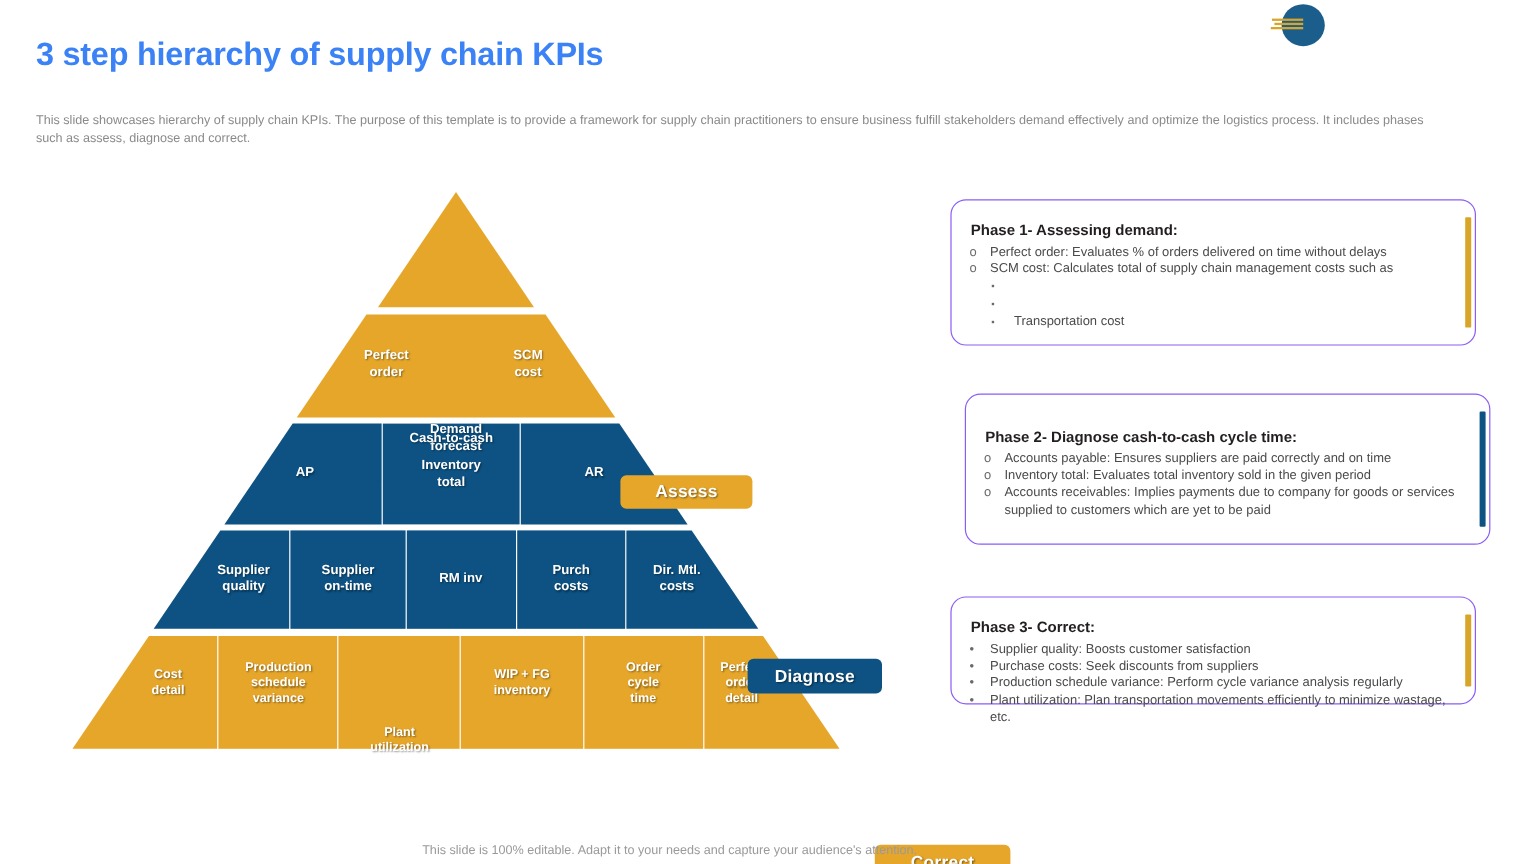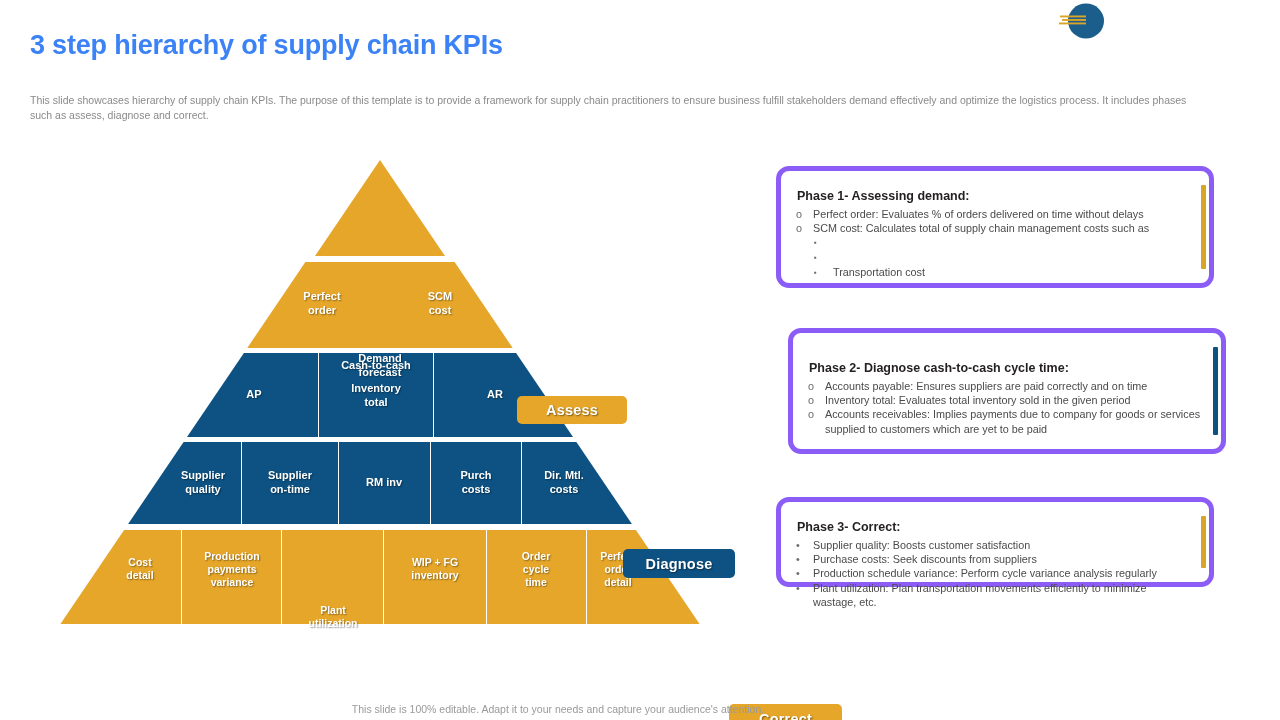--- a/index.html
+++ b/index.html
@@ -41,22 +41,22 @@
     position: absolute; text-align: center; color: #ffffff;
     font-weight: bold; font-size: 11px; line-height: 13.5px;
     text-shadow: 1px 1px 1.5px rgba(0,0,0,0.4);
     pointer-events: none; white-space: pre-line;
   }
   .cell-text.small { font-size: 10.5px; line-height: 13px; }
 
   
   .card {
     position: absolute; background: #ffffff;
-    border: 5px solid #8b5cf6; border-radius: 13px;
-    left: 776px; width: 438px;
+    border: 1px solid #8b5cf6; border-radius: 13px;
+    left: 792px; width: 438px;
   }
   .card.c1 { top: 166px; height: 122px; }
   .card.c2 { top: 328px; height: 126px; margin-left: 12px; }
   .card.c3 { top: 497px; height: 90px; }
   .card-accent {
     position: absolute; right: 3px; top: 14px; bottom: 14px; width: 5px; border-radius: 1px;
   }
   .card-title {
     position: absolute; left: 16px; font-size: 12.5px; font-weight: bold; color: #231f20;
   }
@@ -151,21 +151,21 @@
 on-time</div>
     <div class="cell-text" style="left:286px; top:324px; width:86px;">RM inv</div>
     <div class="cell-text" style="left:378px; top:317px; width:86px;">Purch
 costs</div>
     <div class="cell-text" style="left:466px; top:317px; width:86px;">Dir. Mtl.
 costs</div>
 
     <div class="cell-text small" style="left:42px; top:404px; width:86px;">Cost
 detail</div>
     <div class="cell-text small" style="left:132px; top:398px; width:90px;">Production
-payments
+schedule
 variance</div>
     <div class="cell-text small" style="left:232px; top:404px; width:92px;margin-top:48px;">Plant
 utilization</div>
     <div class="cell-text small" style="left:334px; top:404px; width:92px;">WIP + FG
 inventory</div>
     <div class="cell-text small" style="left:437px; top:398px; width:88px;">Order
 cycle
 time</div>
     <div class="cell-text small" style="left:519px; top:398px; width:88px;">Perfect
 order

